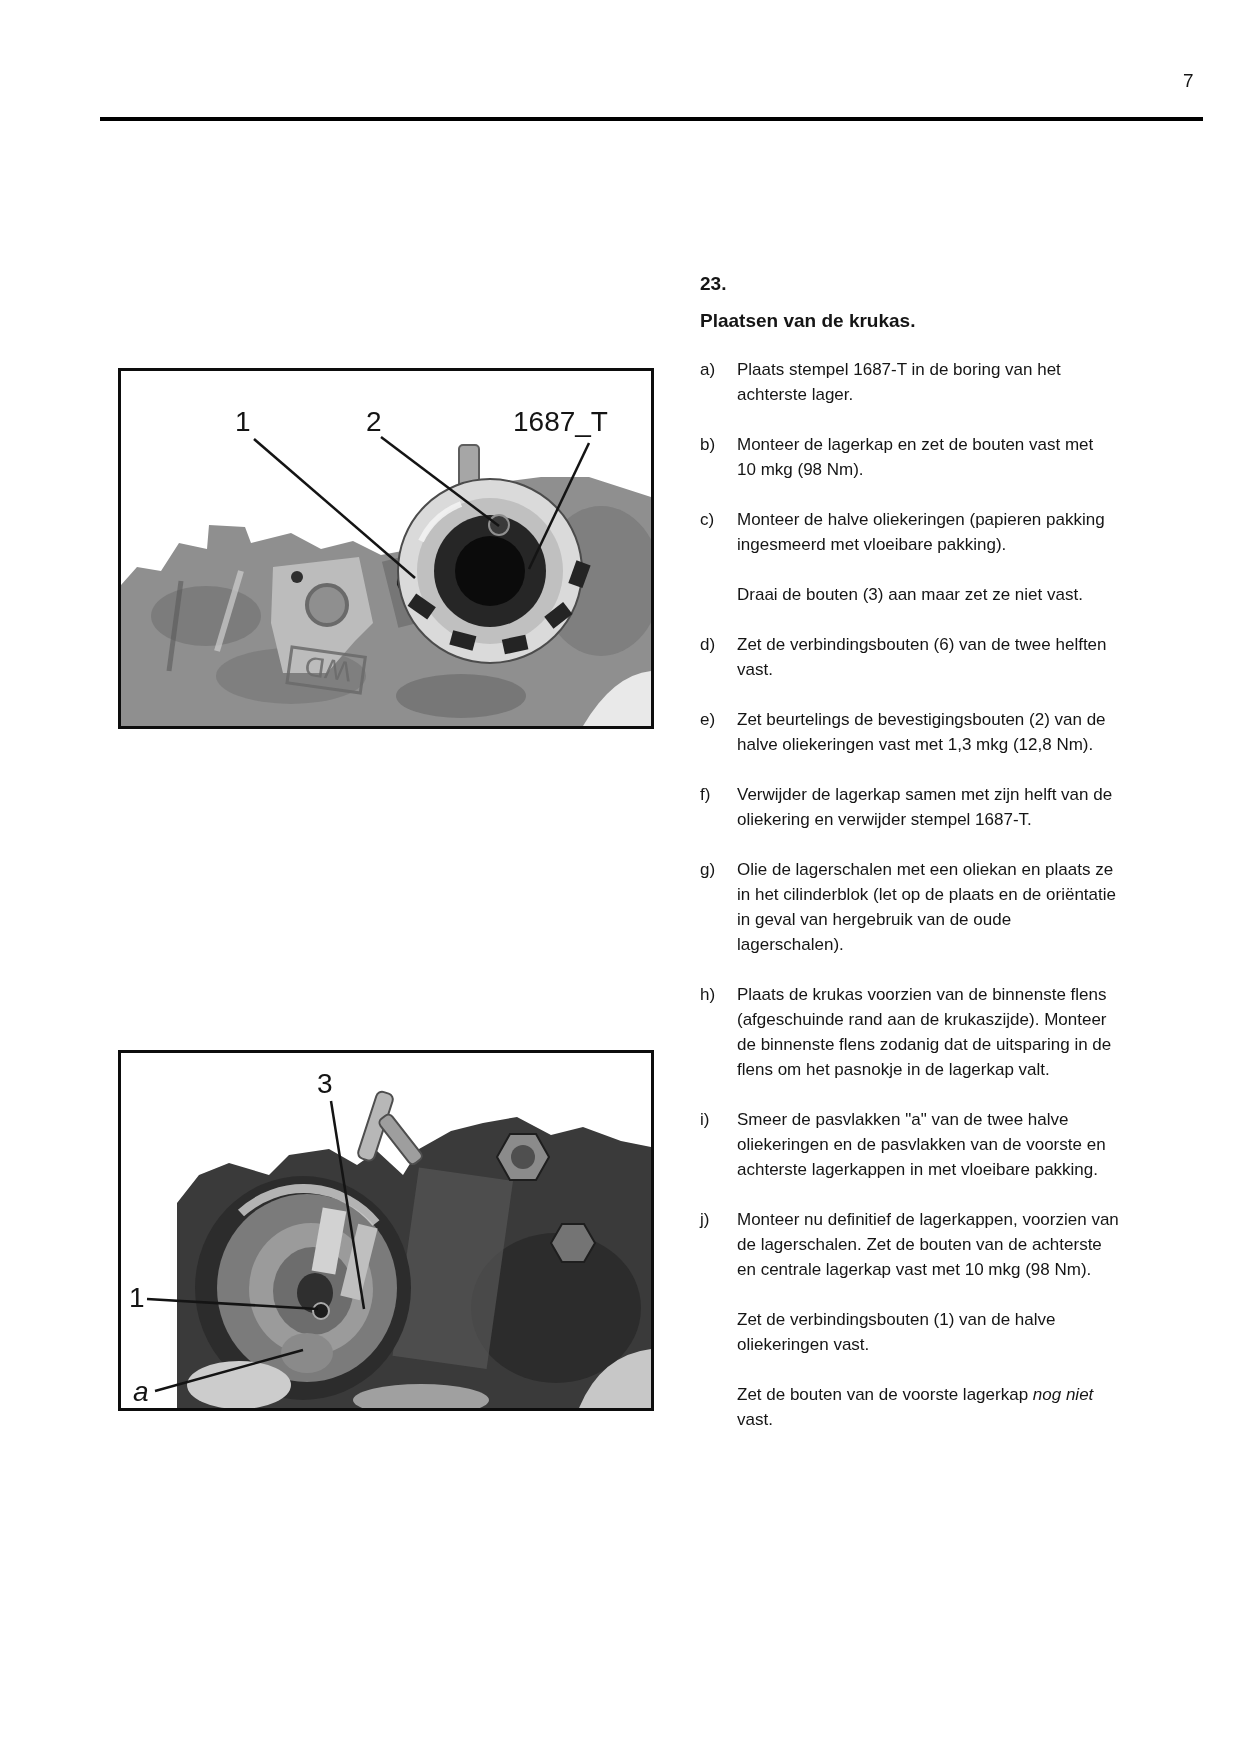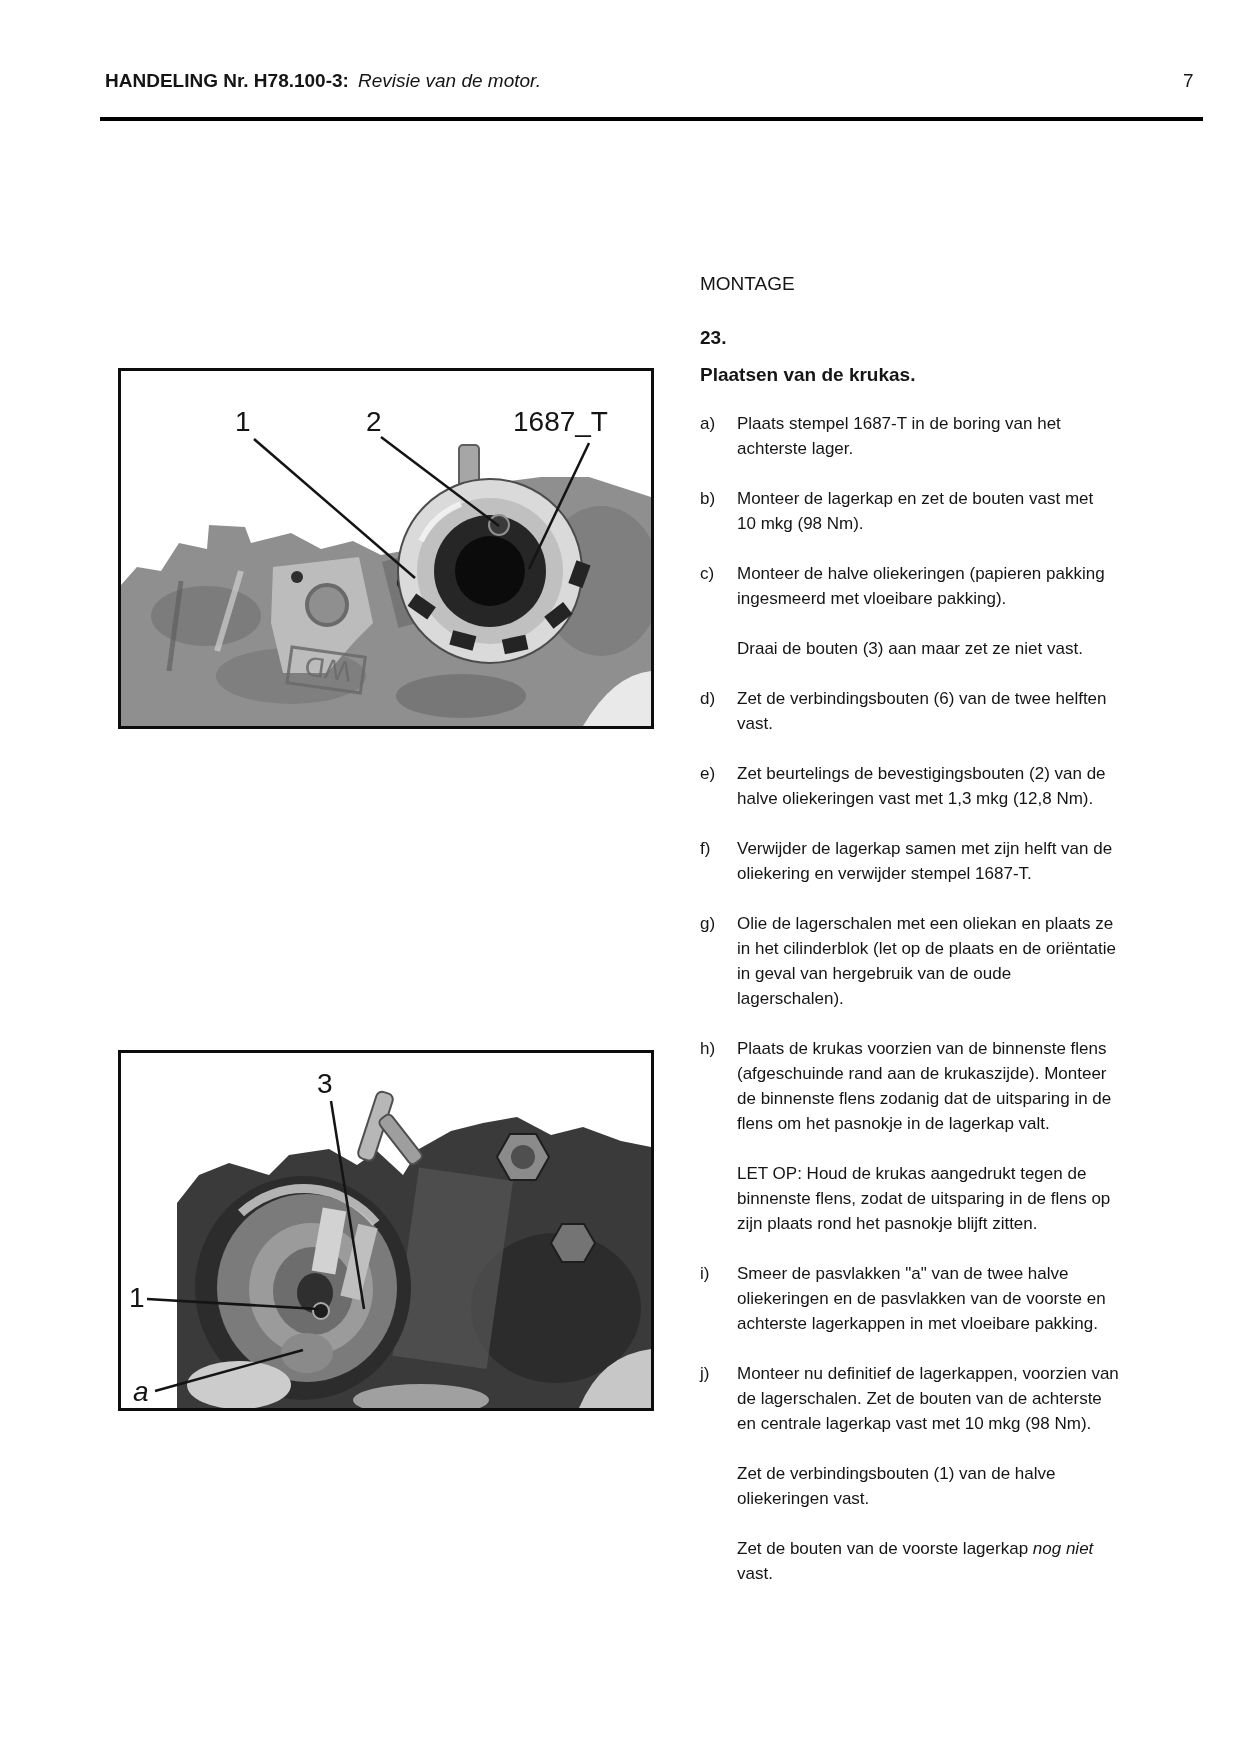--- a/index.html
+++ b/index.html
@@ -37,23 +37,20 @@
   .para .lbl{flex:0 0 37px;}
   .para .txt{flex:1;white-space:pre;}
   .para:last-child{margin-bottom:0;}
   em{font-style:italic;margin-top:41px;}
 </style>
 </head>
 <body>
 
 <div class="page">
 
-  <div class="header">
-    <span class="op-bold">HANDELING Nr. H78.100-3:</span><span class="op-italic">Revisie van de motor.</span>
-  </div>
   <div class="pagenum">7</div>
   <div class="rule"></div>
 
   <div class="figure fig1">
     <svg width="530" height="355" viewBox="0 0 530 355">
       <g>
         <path d="M0,355 L0,214 L16,196 L40,200 L58,172 L86,178 L88,154 L124,156 L130,172 L170,162 L200,178 L232,170 L260,184 L292,178 L300,152 L318,134 L344,120 L372,112 L420,106 L468,106 L530,126 L530,355 Z" fill="#8f8f8f"></path>
         <ellipse cx="85" cy="245" rx="55" ry="30" fill="#6e6e6e" opacity="0.55"></ellipse>
         <ellipse cx="170" cy="305" rx="75" ry="28" fill="#707070" opacity="0.5"></ellipse>
         <ellipse cx="340" cy="325" rx="65" ry="22" fill="#5f5f5f" opacity="0.5"></ellipse>
@@ -133,21 +130,20 @@
       <line class="leader" x1="210" y1="48" x2="243" y2="256"></line>
       <line class="leader" x1="26" y1="246" x2="197" y2="256"></line>
       <line class="leader" x1="34" y1="338" x2="182" y2="297"></line>
       <text class="fig-label" x="196" y="40">3</text>
       <text class="fig-label" x="8" y="254">1</text>
       <text class="fig-label fig-label-italic" x="12" y="348">a</text>
     </svg>
   </div>
 
   <div class="textcol">
-    <div class="montage">MONTAGE</div>
 
     <div class="step-heading">
       <span class="num">23.</span>
       <span>Plaatsen van de krukas.</span>
     </div>
 
 
     <div class="para">
       <span class="lbl">a)</span>
       <span class="txt">Plaats stempel 1687-T in de boring van het
@@ -190,26 +186,20 @@
 lagerschalen).</span>
     </div>
     <div class="para">
       <span class="lbl">h)</span>
       <span class="txt">Plaats de krukas voorzien van de binnenste flens
 (afgeschuinde rand aan de krukaszijde). Monteer
 de binnenste flens zodanig dat de uitsparing in de
 flens om het pasnokje in de lagerkap valt.</span>
     </div>
     <div class="para">
-      <span class="lbl"></span>
-      <span class="txt">LET OP: Houd de krukas aangedrukt tegen de
-binnenste flens, zodat de uitsparing in de flens op
-zijn plaats rond het pasnokje blijft zitten.</span>
-    </div>
-    <div class="para">
       <span class="lbl">i)</span>
       <span class="txt">Smeer de pasvlakken "a" van de twee halve
 oliekeringen en de pasvlakken van de voorste en
 achterste lagerkappen in met vloeibare pakking.</span>
     </div>
     <div class="para">
       <span class="lbl">j)</span>
       <span class="txt">Monteer nu definitief de lagerkappen, voorzien van
 de lagerschalen. Zet de bouten van de achterste
 en centrale lagerkap vast met 10 mkg (98 Nm).</span>

